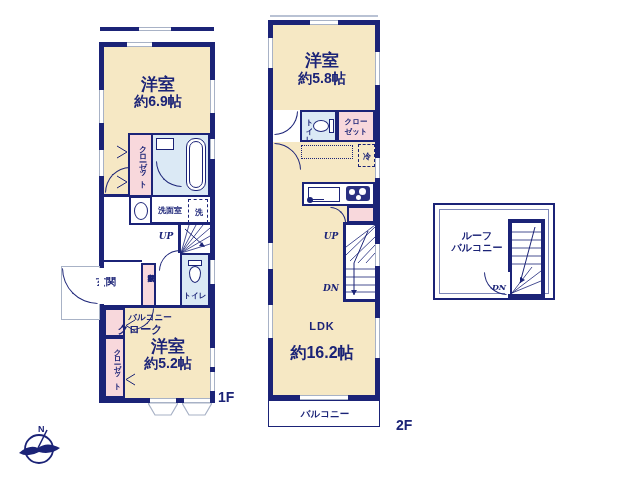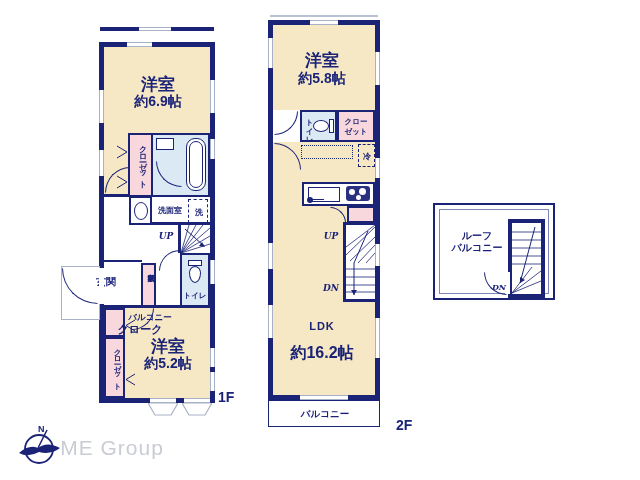--- a/index.html
+++ b/index.html
@@ -234,15 +234,14 @@
   <div class="abs" style="left:505px;top:272px;width:5px;height:22px;background:#fff;"></div>
   <div class="arc" style="left:484px;top:272px;width:23px;height:23px;border-bottom-left-radius:100%;border-left-color:#1b2377;border-bottom-color:#1b2377;"></div>
   <span class="lbl updn" style="left:499px;top:282px;font-size:8px;">DN</span>
 
   <svg class="abs" style="left:16px;top:422px;" width="48" height="48" viewBox="0 0 48 48">
     <circle cx="23" cy="27" r="14" fill="none" stroke="#1b2377" stroke-width="1.8"></circle>
     <path d="M3,31 Q13,22 22,26 Q31,19 44,26 Q35,33 23,30 Q12,36 3,31 Z" fill="#1b2377"></path>
     <path d="M22,26 L31,8" stroke="#1b2377" stroke-width="1.6"></path>
     <text x="22" y="10" font-size="9" font-weight="bold" fill="#1b2377">N</text>
   </svg>
-  <span class="lbl" style="left:112px;top:436px;font-size:21px;letter-spacing:1px;color:#c9ccd3;transform:translateX(-50%);">ME Group</span>
 
 </div>
 
 </body></html>

